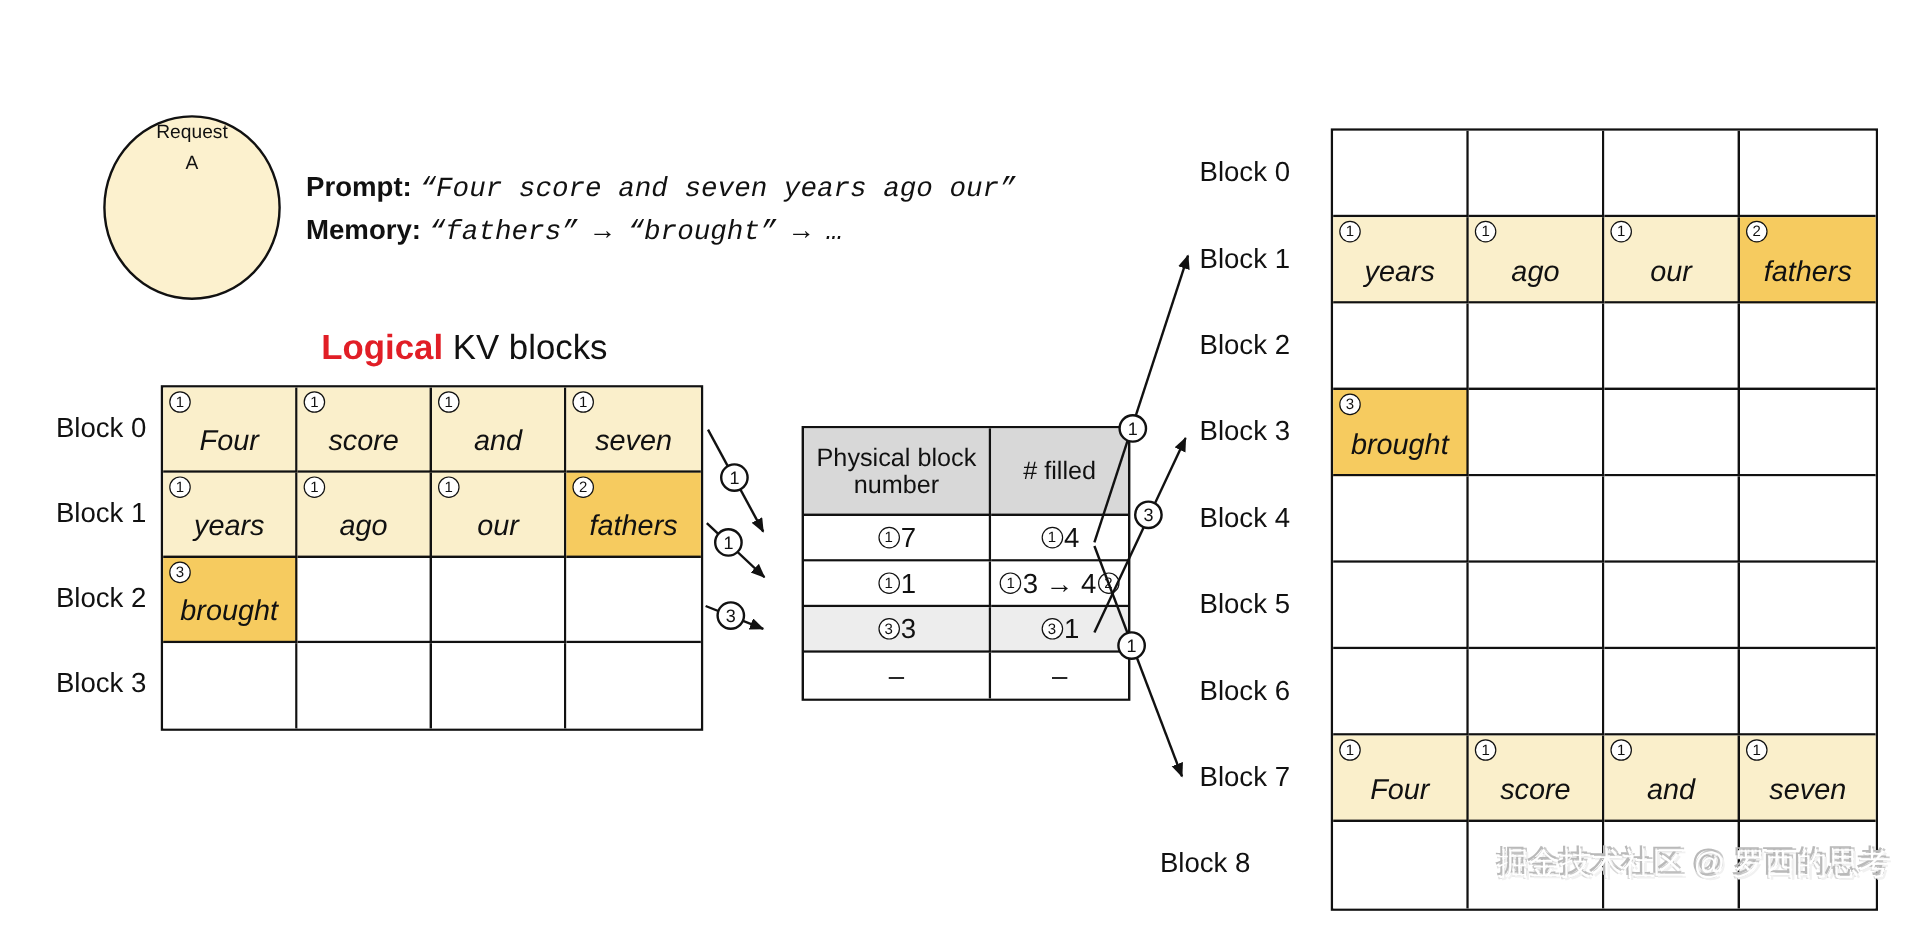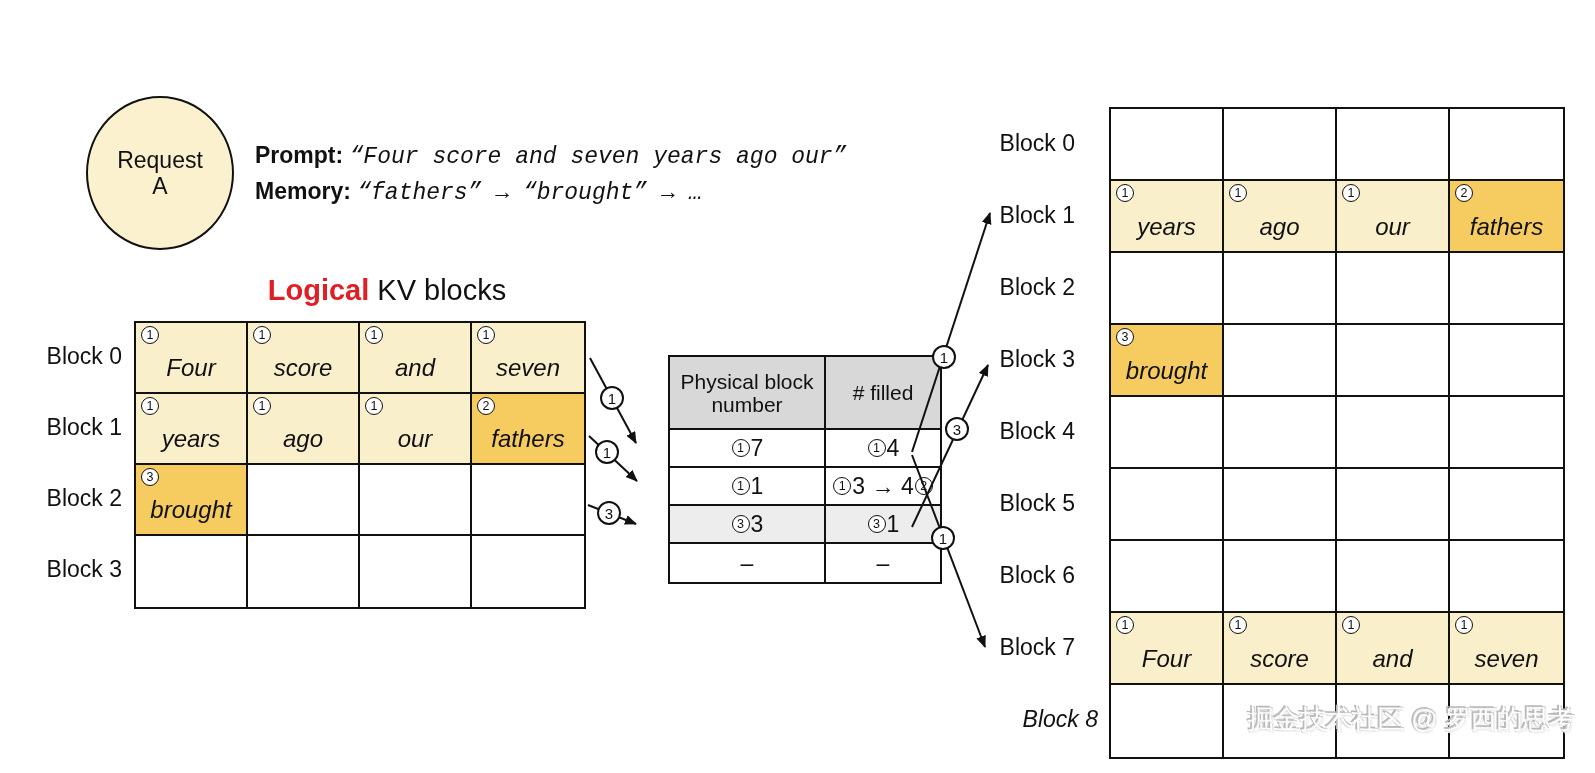--- a/index.html
+++ b/index.html
@@ -4,21 +4,21 @@
 <style>
   html,body{margin:0;padding:0;background:#fff;}
   body{font-family:"Liberation Sans","DejaVu Sans",sans-serif;color:#111;}
   #canvas{position:relative;width:1595px;height:773px;background:#fff;overflow:hidden;}
 
   .abs{position:absolute;}
 
   
   .request-circle{left:86px;top:96px;width:144px;height:150px;border:2.5px solid #111;
     border-radius:50%;background:#FCF1CE;display:flex;flex-direction:column;
-    justify-content:center;align-items:center;font-size:23px;line-height:26px;}
+    align-items:center;font-size:16px;line-height:26px;}
 
   
   .prompt-block{left:255px;top:138px;font-size:23px;line-height:34px;white-space:nowrap;}
   .prompt-block b{font-weight:bold;}
   .q-ital{font-style:italic;font-family:Liberation Mono, monospace;}
 
   
   .sec-title{font-size:29px;text-align:center;white-space:nowrap;}
   .red{color:#E11E26;font-weight:bold;}
   .logical-title{left:162px;top:274px;width:450px;}
@@ -182,21 +182,21 @@
 
   <div id="physical-labels">
       <div class="row-label" style="left: 955px; width: 120px; top: 107px; height: 72px;">Block 0</div>
       <div class="row-label" style="left: 955px; width: 120px; top: 179px; height: 72px;">Block 1</div>
       <div class="row-label" style="left: 955px; width: 120px; top: 251px; height: 72px;">Block 2</div>
       <div class="row-label" style="left: 955px; width: 120px; top: 323px; height: 72px;">Block 3</div>
       <div class="row-label" style="left: 955px; width: 120px; top: 395px; height: 72px;">Block 4</div>
       <div class="row-label" style="left: 955px; width: 120px; top: 467px; height: 72px;">Block 5</div>
       <div class="row-label" style="left: 955px; width: 120px; top: 539px; height: 72px;">Block 6</div>
       <div class="row-label" style="left: 955px; width: 120px; top: 611px; height: 72px;">Block 7</div>
-      <div class="row-label" style="left: 978px; width: 120px; top: 683px; height: 72px; font-style: italic;">Block 8</div>
+      <div class="row-label" style="left: 922px; width: 120px; top: 683px; height: 72px;">Block 8</div>
     </div>
   <div id="physical-grid" class="grid" style="left:1109px;top:107px;grid-template-columns:repeat(4,113px);grid-auto-rows:72px;">
       <div class="cell bg-white"></div>
       <div class="cell bg-white"></div>
       <div class="cell bg-white"></div>
       <div class="cell last-col bg-white"></div>
       <div class="cell bg-light">
         <span class="ref-badge ref">1</span>
         <span class="word">years</span>
       </div>

